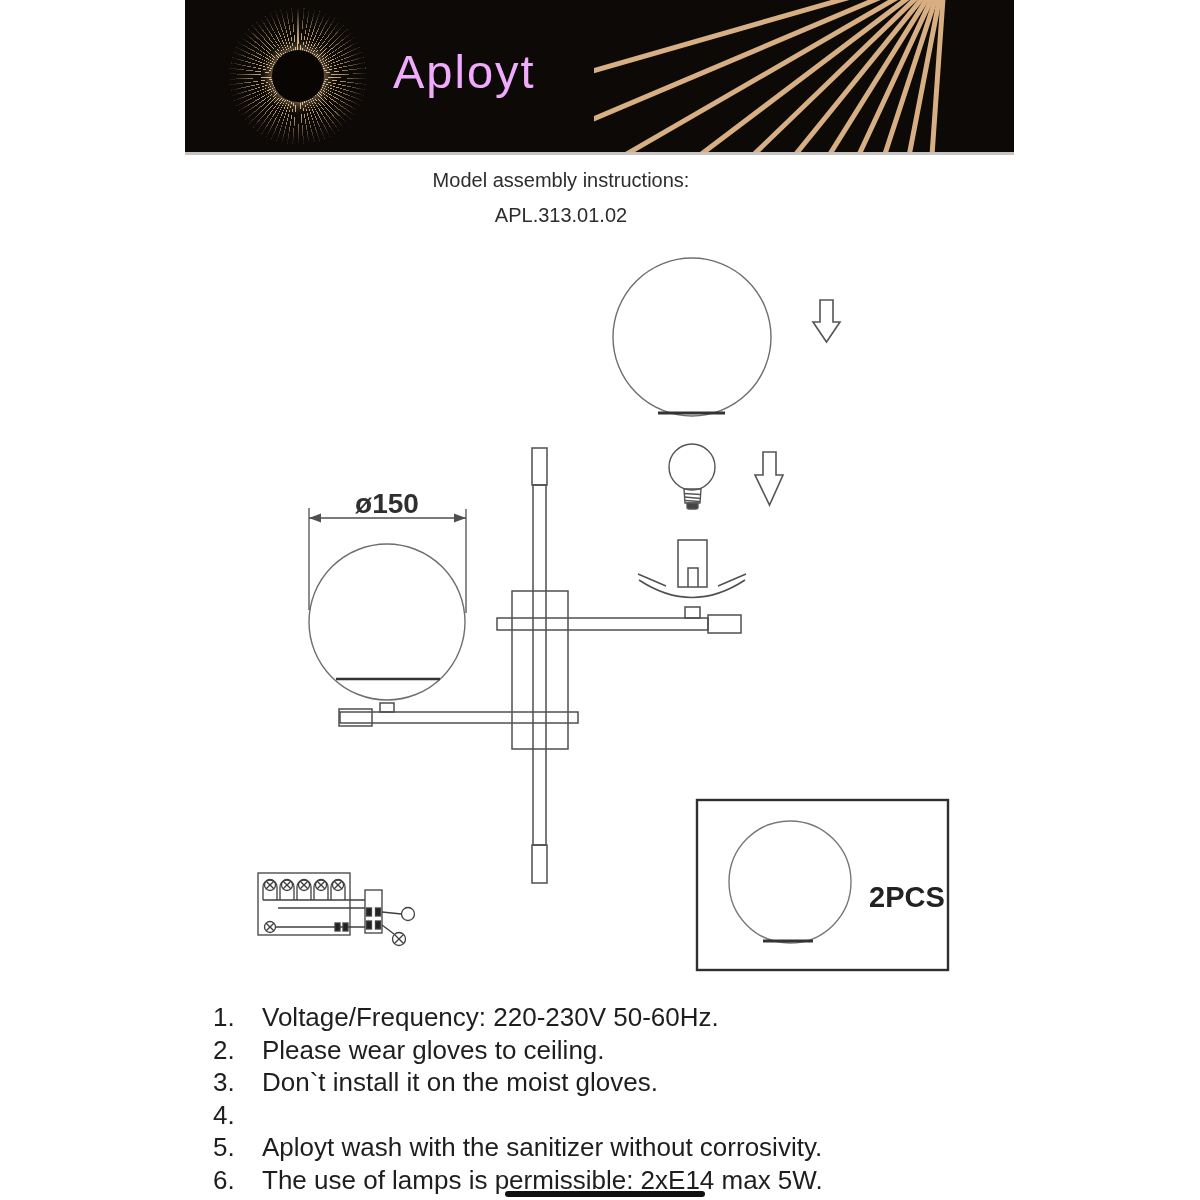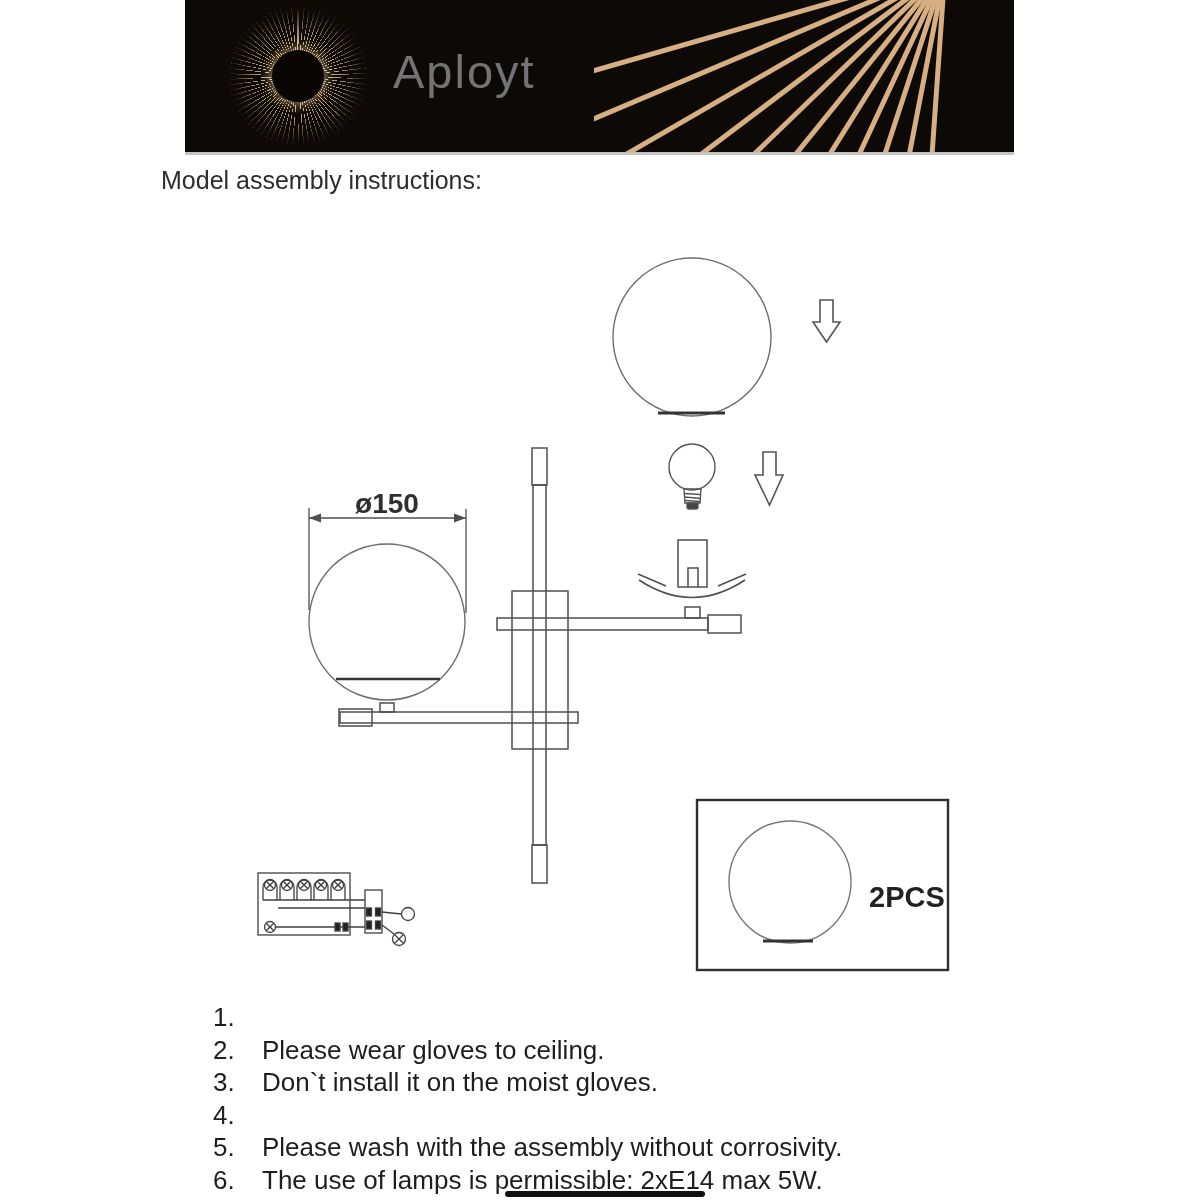--- a/index.html
+++ b/index.html
@@ -22,27 +22,27 @@
     position:absolute;inset:0;border-radius:50%;
     background:radial-gradient(circle, rgba(12,9,7,0) 0 30%, rgba(12,9,7,0.2) 44%, rgba(12,9,7,0.85) 66%, #0c0907 71%);
   }
   .sunburst .core{
     position:absolute;left:50%;top:50%;width:52px;height:52px;transform:translate(-50%,-50%);
     border-radius:50%;background:#080503;
     box-shadow:0 0 11px 3px rgba(243,208,158,0.55);
   }
   .brand{
     position:absolute;left:208px;top:44px;
-    color:#737373;font-size:47px;font-weight:400;letter-spacing:2px;
+    color:#f0abfc;font-size:47px;font-weight:400;letter-spacing:2px;
   }
   .corner-rays{position:absolute;right:0;top:0;}
   
   .title{
     position:absolute;left:161px;top:163px;width:800px;
-    text-align:left;color:#2d2d2d;font-size:25px;line-height:35px;font-weight:500;
+    text-align:center;color:#2d2d2d;font-size:20px;line-height:35px;font-weight:500;
   }
   
   .drawing{position:absolute;left:180px;top:250px;}
   .drawing text{font-family:"Liberation Sans","DejaVu Sans",sans-serif;}
   
   .instructions{
     position:absolute;left:213px;top:1001px;width:880px;
     font-size:26px;line-height:32.5px;color:#1e1e1e;
   }
   .instructions .row{display:flex;}
@@ -75,20 +75,21 @@
       <line x1="351" y1="-30" x2="182" y2="333"></line>
       <line x1="351" y1="-30" x2="227" y2="350"></line>
       <line x1="351" y1="-30" x2="275" y2="363"></line>
       <line x1="351" y1="-30" x2="323" y2="369"></line>
     </g>
   </svg>
 </div>
 
 <div class="title">
   <div>Model assembly instructions:</div>
+  <div>APL.313.01.02</div>
 </div>
 
 <svg class="drawing" width="800" height="740" viewBox="0 0 800 740">
 
   <g fill="none">
     <circle cx="512" cy="87" r="79" stroke="#6e6e6e" stroke-width="1.4"></circle>
     <line x1="478" y1="163" x2="545" y2="163" stroke="#333" stroke-width="3"></line>
   </g>
 
   <path d="M640,50 L653,50 L653,72 L660,72 L646.5,92 L633,72 L640,72 Z" fill="#ffffff" stroke="#555" stroke-width="1.6"></path>
@@ -196,35 +197,36 @@
     <rect x="517" y="550" width="251" height="170" stroke="#2f2f2f" stroke-width="2.4"></rect>
     <circle cx="610" cy="632" r="61" stroke="#777" stroke-width="1.4"></circle>
     <line x1="583" y1="691" x2="633" y2="691" stroke="#333" stroke-width="3"></line>
     <text x="727" y="657" text-anchor="middle" font-size="29" font-weight="600" fill="#222">2PCS</text>
   </g>
 </svg>
 
 <div class="instructions">
   <div class="row">
     <span class="num">1.</span>
+    <span class="txt">Voltage/Frequency: 220-230V 50-60Hz.</span>
   </div>
   <div class="row">
     <span class="num">2.</span>
     <span class="txt">Please wear gloves to ceiling.</span>
   </div>
   <div class="row">
     <span class="num">3.</span>
     <span class="txt">Don`t install it on the moist gloves.</span>
   </div>
   <div class="row">
     <span class="num">4.</span>
   </div>
   <div class="row">
     <span class="num">5.</span>
-    <span class="txt">Please wash with the assembly without corrosivity.</span>
+    <span class="txt">Aployt wash with the sanitizer without corrosivity.</span>
   </div>
   <div class="row">
     <span class="num">6.</span>
     <span class="txt">The use of lamps is permissible: 2xE14 max 5W.</span>
   </div>
 </div>
 
 <div class="home-bar"></div>
 
 </body></html>

